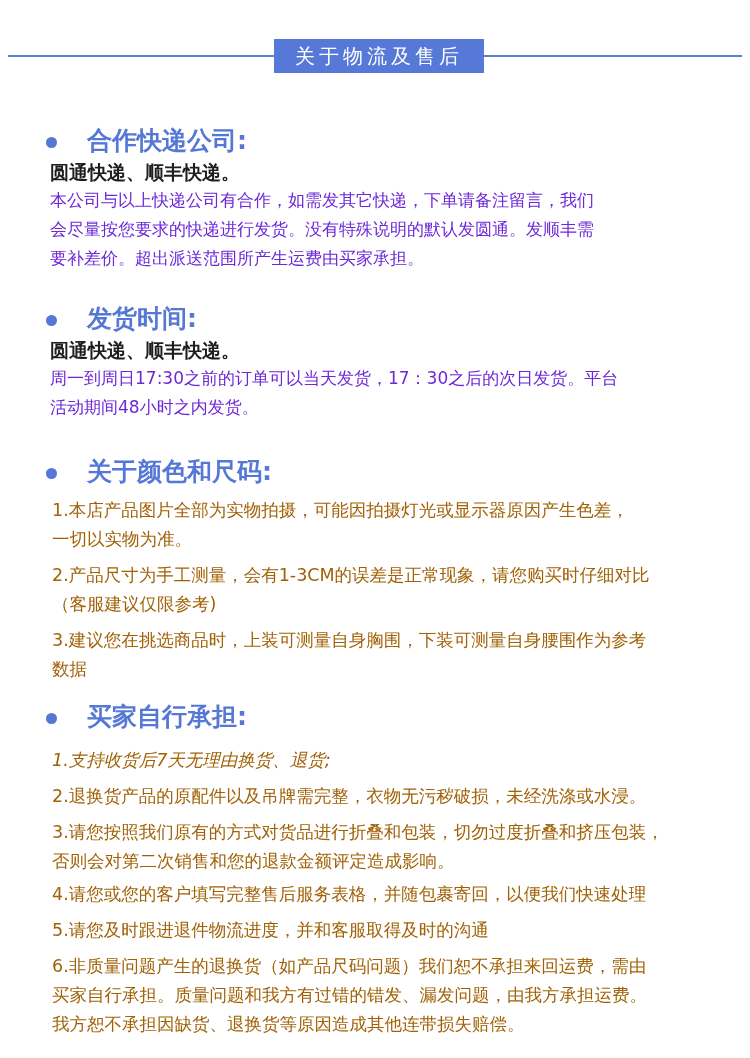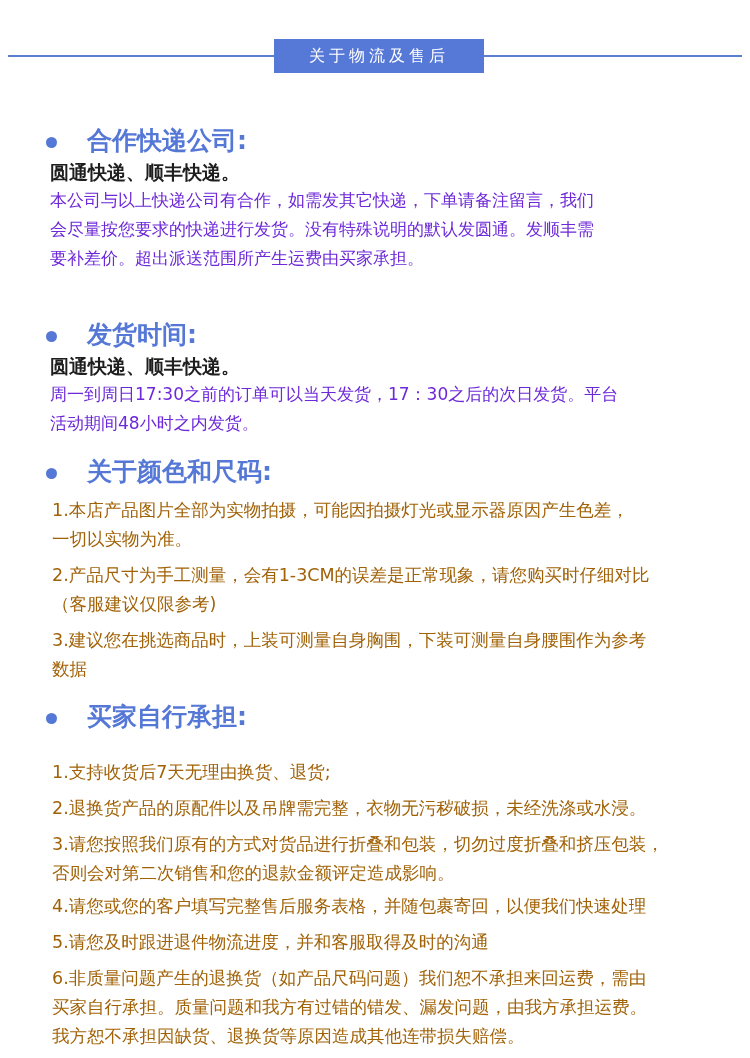--- a/index.html
+++ b/index.html
@@ -1,20 +1,20 @@
 <!DOCTYPE html>
 <html><head>
 <meta charset="utf-8">
 <style>
   html, body { margin: 0; padding: 0; background: #ffffff; }
   body { width: 750px; height: 1058px; position: relative; overflow: hidden;
          font-family: "DejaVu Sans", "Liberation Sans", sans-serif; color: #222222; }
   .banner-line { position: absolute; left: 8px; right: 8px; top: 55px; height: 2px; background: #5b7fcf; }
   .banner { position: absolute; left: 274px; top: 39px; width: 210px; height: 34px; background: #5679d8;
-            color: #fff; font-size: 16px; letter-spacing: 4px; text-align: center; line-height: 34px; }
+            color: #fff; font-size: 20px; letter-spacing: 4px; text-align: center; line-height: 34px; }
   .section { position: absolute; left: 46px; right: 30px; }
   .heading { display: flex; align-items: center; color: #5577d6; font-size: 25px; font-weight: bold; height: 36px; gap: 24px; }
   .bullet { width: 11px; height: 11px; border-radius: 50%; background: #5577d6; margin-right: 6px; margin-top: 4px; }
   .sub { font-size: 19px; font-weight: bold; color: #1e1e1e; line-height: 28px; padding-left: 4px; }
   .para { font-size: 17px; line-height: 29px; color: #6d28d9; padding-left: 4px; }
   .item { font-size: 17.5px; line-height: 29px; color: #a16207; padding-left: 6px; margin-top: 4px; }
   .item.gap { margin-top: 7px; }
 </style>
 </head>
 <body>
@@ -26,21 +26,21 @@
   <div class="heading">
     <span class="bullet"></span>
     <span>合作快递公司:</span>
   </div>
   <div class="sub">圆通快递、顺丰快递。</div>
   <div class="para">本公司与以上快递公司有合作，如需发其它快递，下单请备注留言，我们</div>
   <div class="para">会尽量按您要求的快递进行发货。没有特殊说明的默认发圆通。发顺丰需</div>
   <div class="para">要补差价。超出派送范围所产生运费由买家承担。</div>
 </div>
 
-<div class="section" style="top:316px;">
+<div class="section" style="top:300px;">
   <div class="heading">
     <span class="bullet"></span>
     <span>发货时间:</span>
   </div>
   <div class="sub">圆通快递、顺丰快递。</div>
   <div class="para">周一到周日17:30之前的订单可以当天发货，17：30之后的次日发货。平台</div>
   <div class="para">活动期间48小时之内发货。</div>
 </div>
 
 <div class="section" style="top:453px;">
@@ -60,21 +60,21 @@
     <div>3.建议您在挑选商品时，上装可测量自身胸围，下装可测量自身腰围作为参考</div>
     <div>数据</div>
   </div>
 </div>
 
 <div class="section" style="top:698px;">
   <div class="heading">
     <span class="bullet"></span>
     <span>买家自行承担:</span>
   </div>
-  <div class="item gap" style="margin-top:24px;">
+  <div class="item gap" style="margin-top:12px;font-style:italic;">
     <div>1.支持收货后7天无理由换货、退货;</div>
   </div>
   <div class="item gap">
     <div>2.退换货产品的原配件以及吊牌需完整，衣物无污秽破损，未经洗涤或水浸。</div>
   </div>
   <div class="item gap">
     <div>3.请您按照我们原有的方式对货品进行折叠和包装，切勿过度折叠和挤压包装，</div>
     <div>否则会对第二次销售和您的退款金额评定造成影响。</div>
   </div>
   <div class="item">

